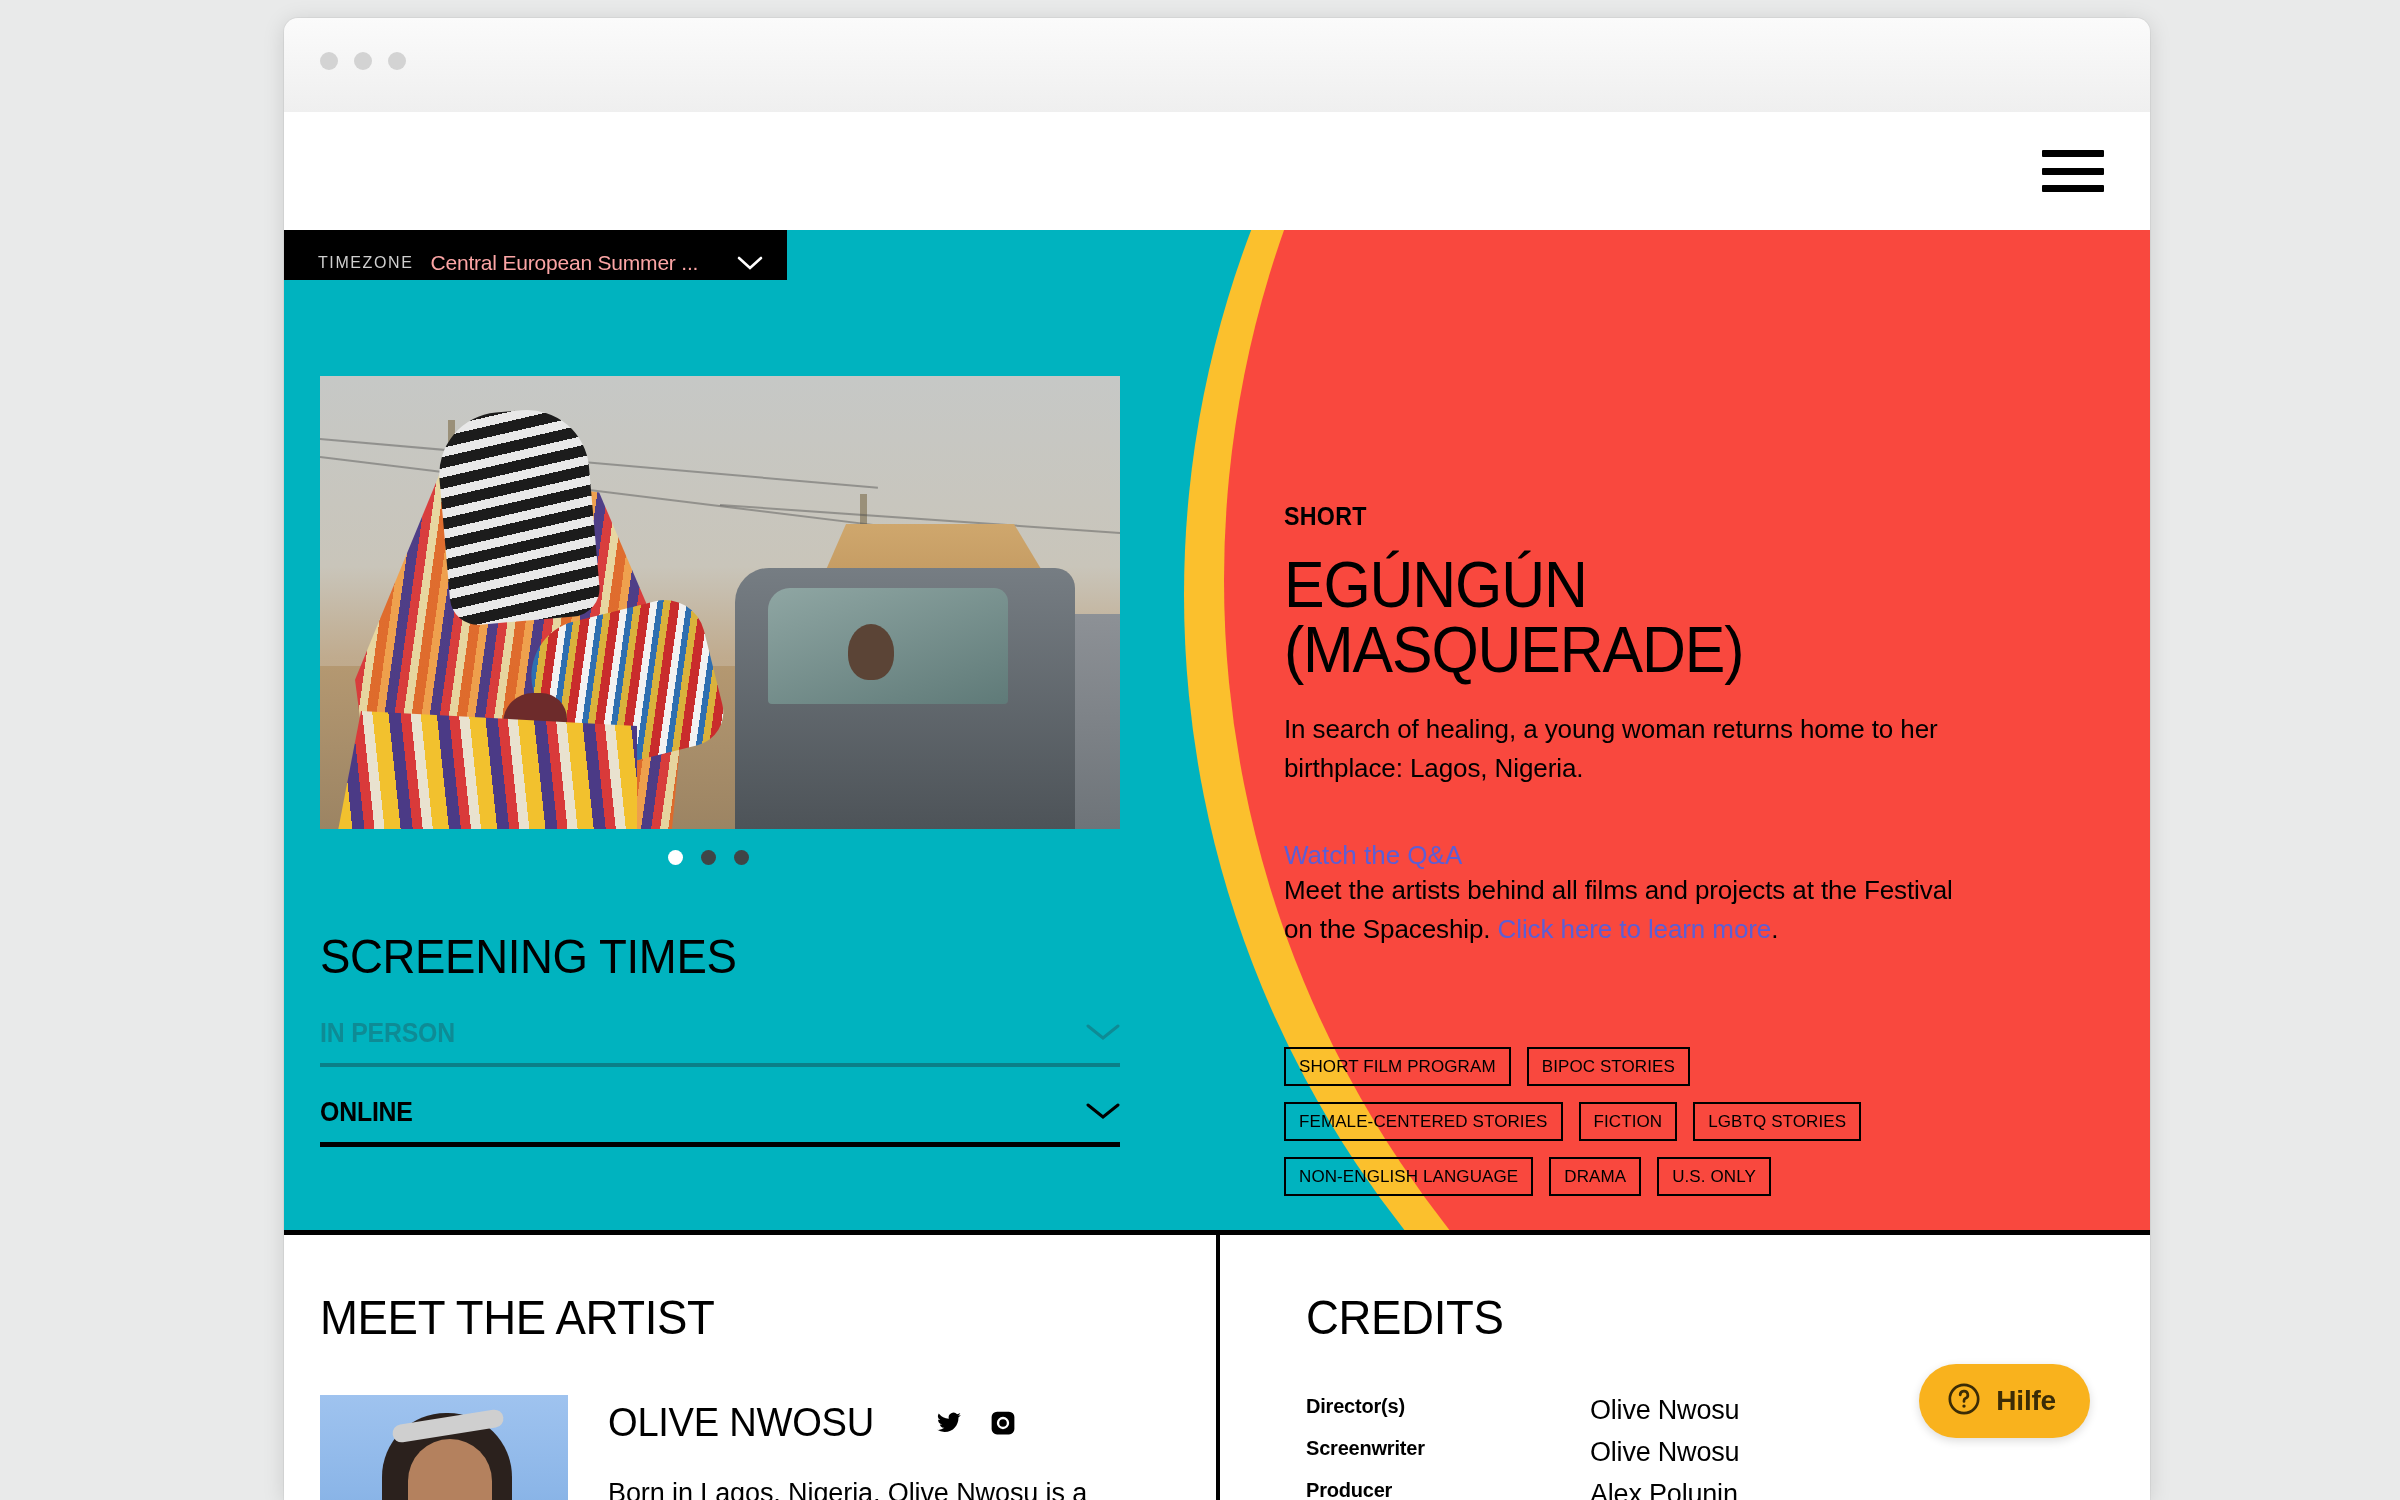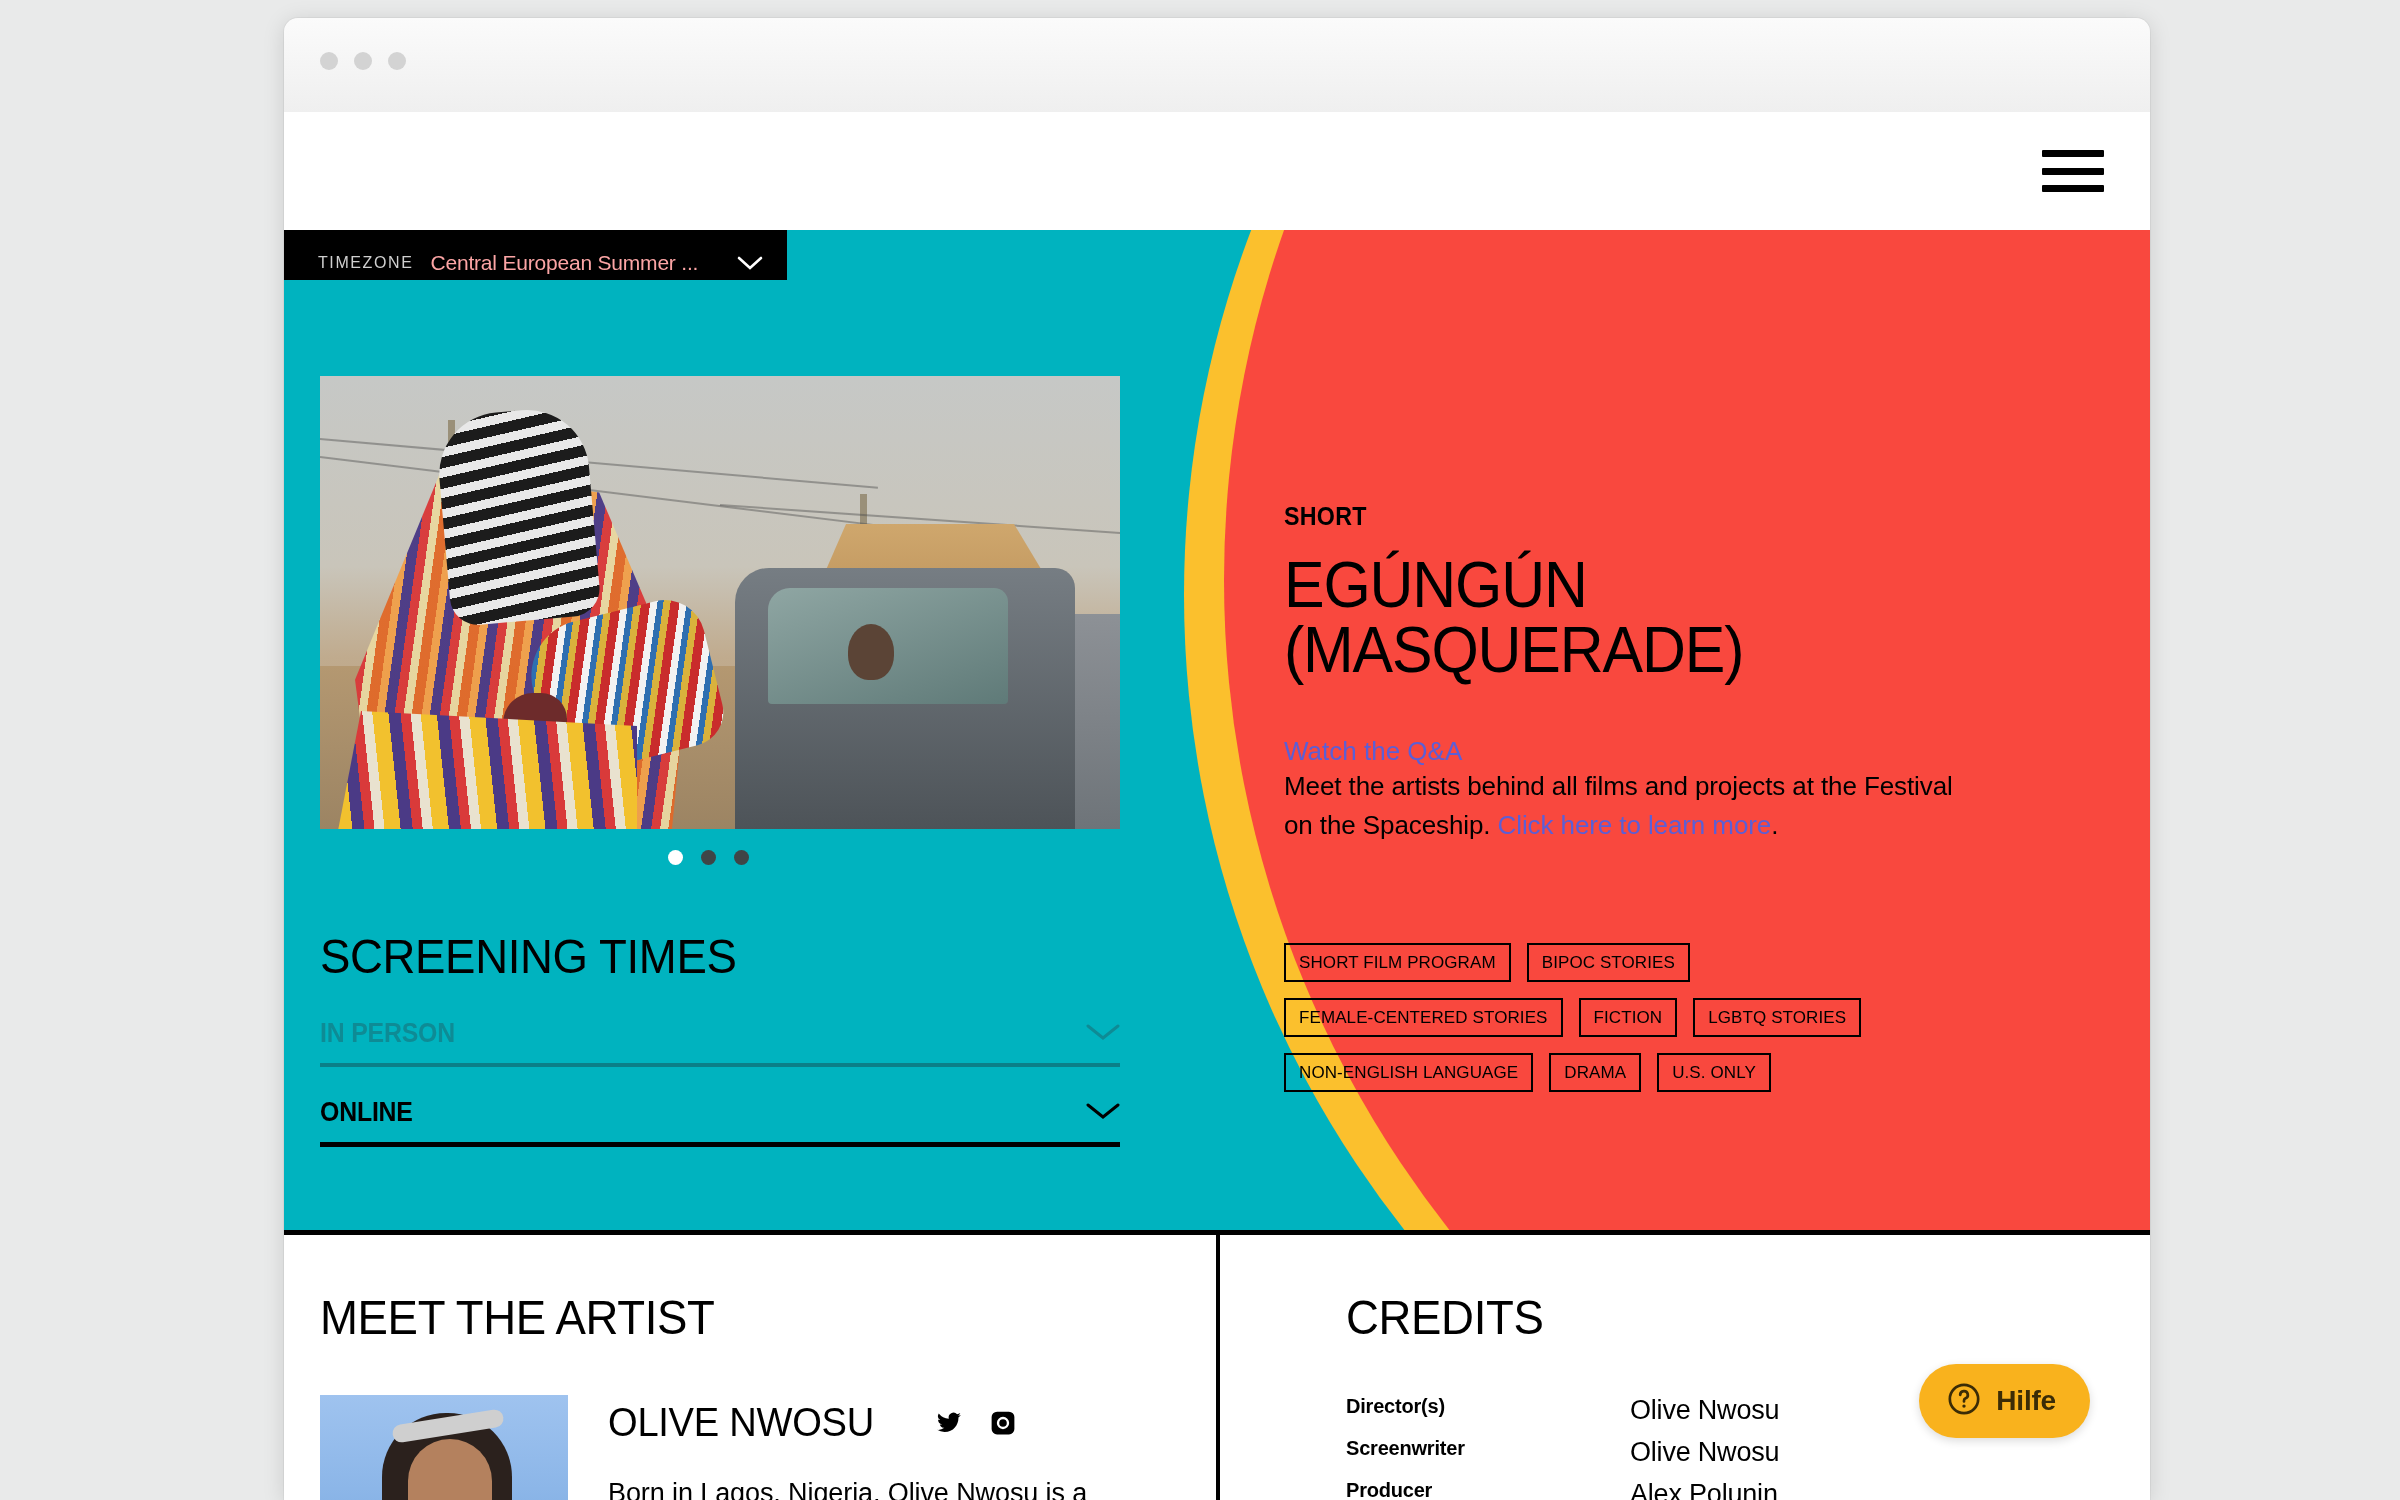--- a/index.html
+++ b/index.html
@@ -368,21 +368,20 @@
     cursor: pointer;
   }
 
   
   .bottom {
     position: relative;
     height: 270px;
     background: #ffffff;
     border-top: 5px solid #000;
     display: flex;
-    gap: 40px;
   }
   .col-artist { position: relative; width: 932px; padding: 54px 0 0 36px; }
   .divider { position: absolute; left: 932px; top: 0; bottom: 0; width: 4px; background: #000; }
   .col-credits { position: relative; flex: 1; padding: 54px 0 0 90px; }
 
   .sec-title {
     font-size: 49px;
     letter-spacing: -0.4px;
     color: #000;
     font-weight: 400;
@@ -557,20 +556,21 @@
               <svg width="34" height="20" viewBox="0 0 34 20">
                   <path d="M2 4 L17 16 L32 4" stroke="#000000" stroke-width="3" fill="none" stroke-linecap="round"></path>
                 </svg>
             </span>
           </div>
         </div>
 
         <div class="hero-right">
           <div class="kicker">SHORT</div>
           <h1 class="film-title">EGÚNGÚN (MASQUERADE)</h1>
+          <p class="synopsis">In search of healing, a young woman returns home to her birthplace: Lagos, Nigeria.</p>
           <a class="qa-link">Watch the Q&amp;A</a>
           <p class="spaceship">
             <span>Meet the artists behind all films and projects at the Festival on the Spaceship. </span><a>Click here to learn more</a><span>.</span>
           </p>
 
           <div class="tags">
             <span class="tag">SHORT FILM PROGRAM</span>
             <span class="tag">BIPOC STORIES</span>
             <span class="tag">FEMALE-CENTERED STORIES</span>
             <span class="tag">FICTION</span>

